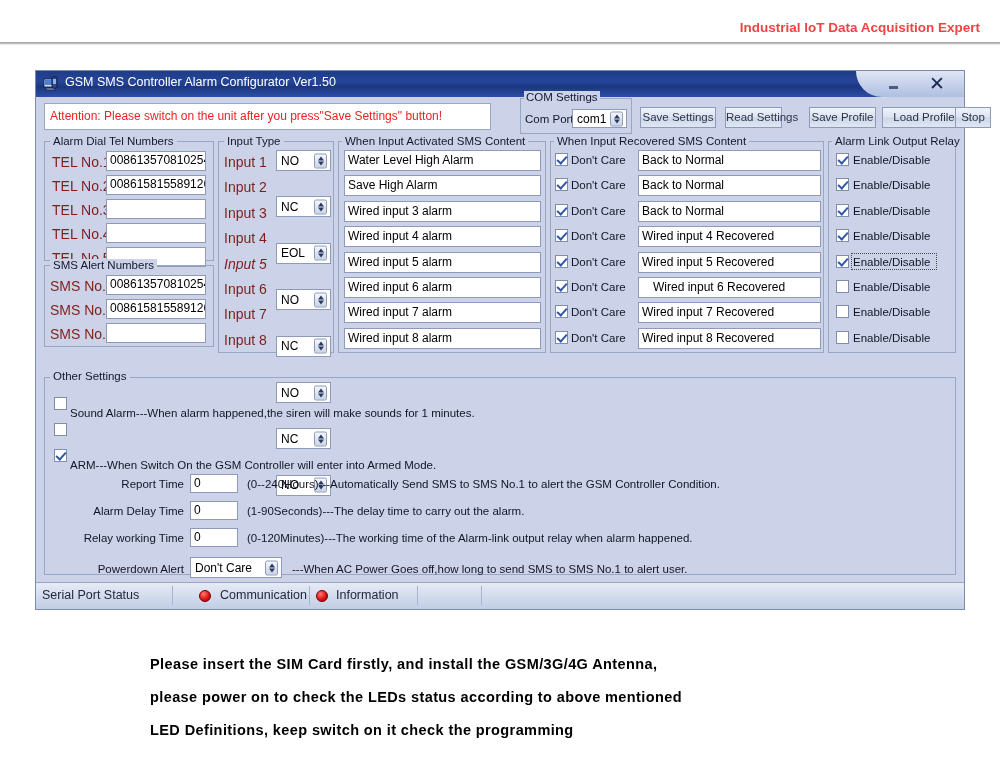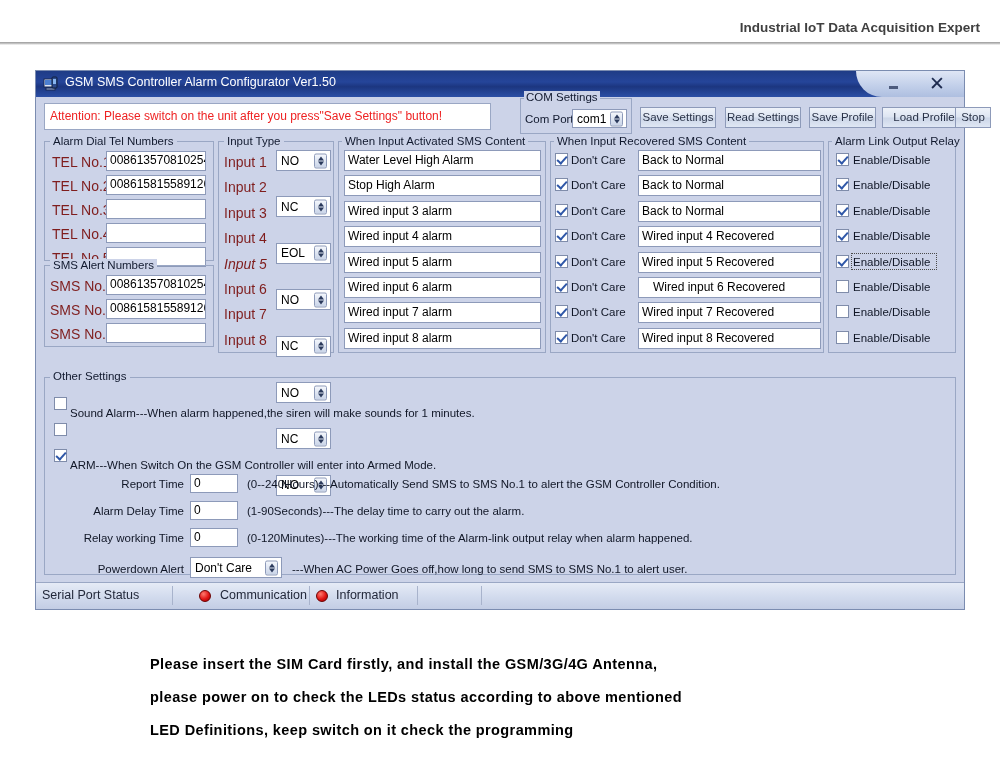--- a/index.html
+++ b/index.html
@@ -30,21 +30,21 @@
     font-weight: bold;
     letter-spacing: 1.6px;
     color: #000000;
     white-space: nowrap;
   }
   #tagline {
     position: absolute;
     right: 20px; top: 20px;
     font-size: 13.5px;
     font-weight: bold;
-    color: #404040;
+    color: #ef4444;
     white-space: nowrap;
   }
   #header-rule {
     position: absolute;
     left: 0; top: 42px;
     width: 1000px;
     height: 3px;
     background: linear-gradient(to bottom,#9a9a9a 0%, #c9c9c9 60%, #ffffff 100%);
   }
 
@@ -213,21 +213,21 @@
     background: linear-gradient(to bottom,#eef2f9 0%, #dde5f2 48%, #ccd6e8 52%, #dfe7f4 100%);
     border: 1px solid #8d9ab9;
     box-sizing: border-box;
     font-size: 11.5px;
     color: #2a3348;
     text-align: center;
     line-height: 19px;
     white-space: nowrap;
   }
   #btn-save-settings { left: 604px; width: 76px; }
-  #btn-read-settings { left: 689px; width: 76px; }
+  #btn-read-settings { left: 689px; width: 57px; }
   #btn-save-profile  { left: 773px; width: 67px; }
   #btn-load-profile  { left: 846px; width: 84px; }
   #btn-stop          { left: 919px; width: 36px; }
 
   
   #panels-row {
     position: absolute;
     left: 0; top: 64px;
     width: 928px;
     height: 236px;
@@ -490,21 +490,21 @@
         <div class="combo" style="left:240px; top:192.79999999999998px; width:55px; height:21px;">
           <span class="combo-value">NO</span>
           <span class="stepper"></span>
         </div>
       </div>
 
     <div class="group-box" style="left:302px; top:6px; width:208px; height:212px;"></div>
     <div class="group-legend" style="left:306px; top:0px;">When Input Activated SMS Content</div>
     <div id="activated-sms-rows">
         <div class="txt" style="left:308px; top:15px; width:197px; height:21px; line-height:19px;">Water Level High Alarm</div>
-        <div class="txt" style="left:308px; top:40.4px; width:197px; height:21px; line-height:19px;">Stop High Alarm</div>
+        <div class="txt" style="left:308px; top:40.4px; width:197px; height:21px; line-height:19px;">Save High Alarm</div>
         <div class="txt" style="left:308px; top:65.8px; width:197px; height:21px; line-height:19px;">Wired input 3 alarm</div>
         <div class="txt" style="left:308px; top:91.19999999999999px; width:197px; height:21px; line-height:19px;">Wired input 4 alarm</div>
         <div class="txt" style="left:308px; top:116.6px; width:197px; height:21px; line-height:19px;">Wired input 5 alarm</div>
         <div class="txt" style="left:308px; top:142px; width:197px; height:21px; line-height:19px;">Wired input 6 alarm</div>
         <div class="txt" style="left:308px; top:167.39999999999998px; width:197px; height:21px; line-height:19px;">Wired input 7 alarm</div>
         <div class="txt" style="left:308px; top:192.79999999999998px; width:197px; height:21px; line-height:19px;">Wired input 8 alarm</div>
       </div>
 
     <div class="group-box" style="left:514px; top:6px; width:274px; height:212px;"></div>
     <div class="group-legend" style="left:518px; top:0px;">When Input Recovered SMS Content</div>

